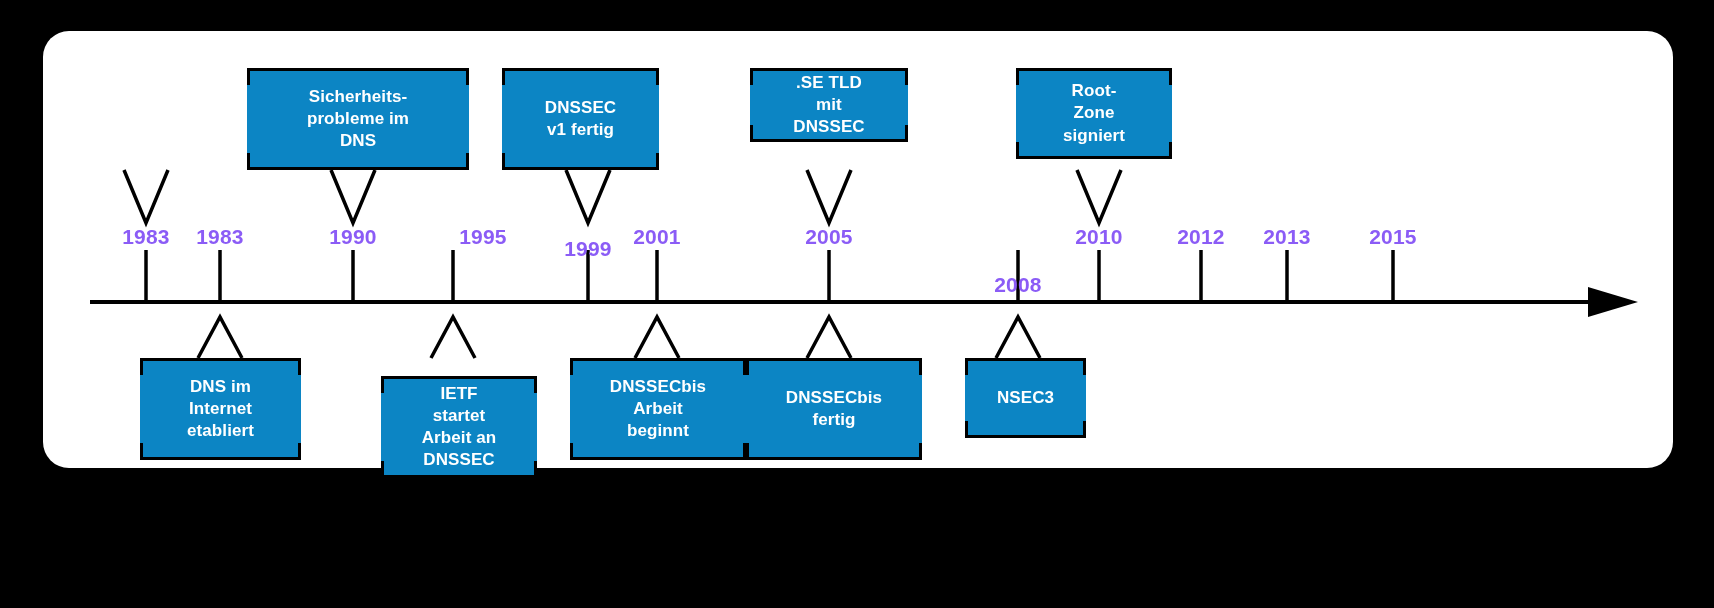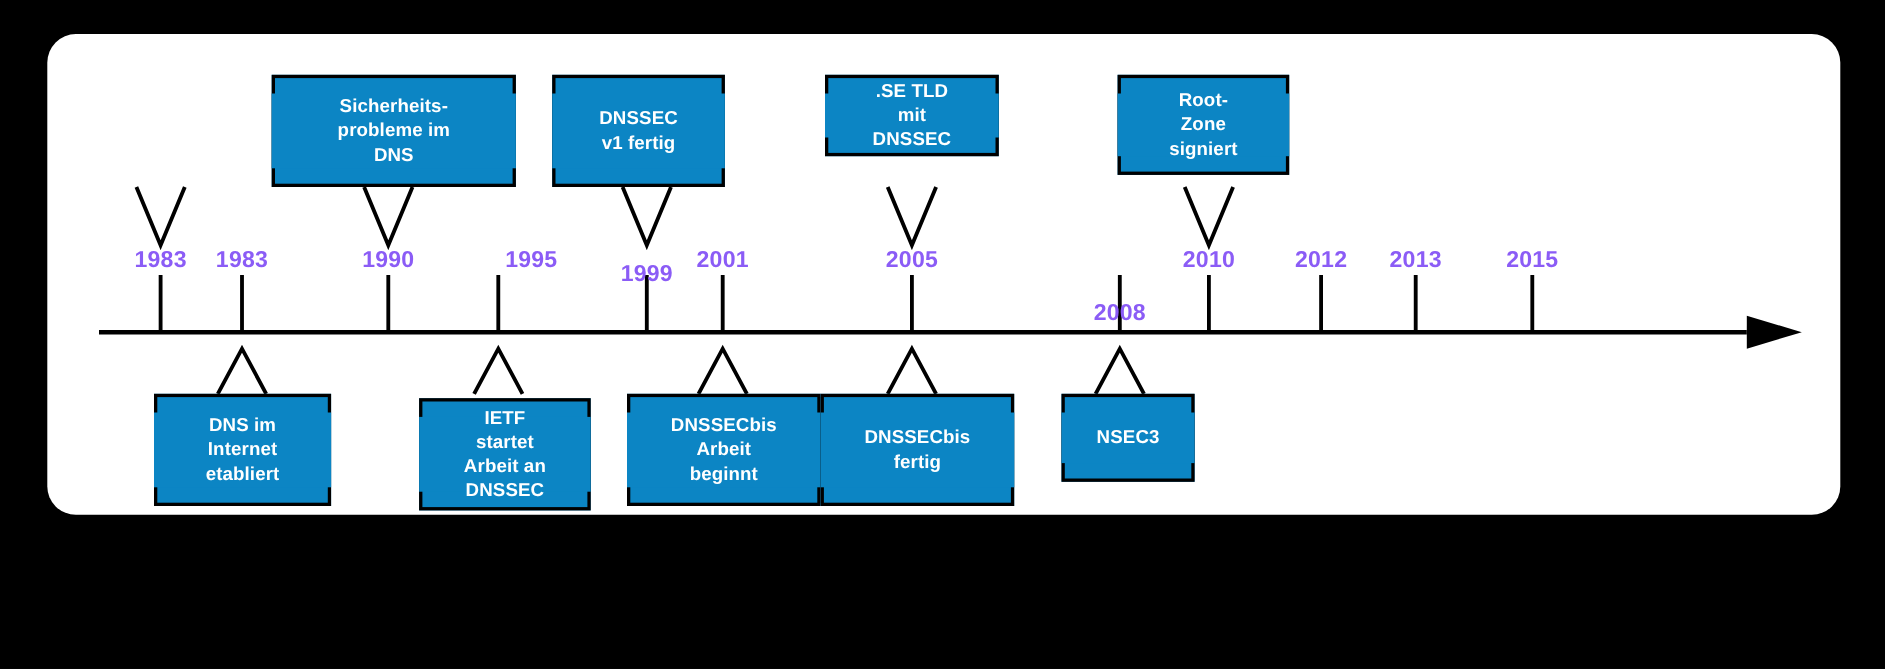--- a/index.html
+++ b/index.html
@@ -149,21 +149,21 @@
 Zone
 signiert</span>
       </div>
 
       <div class="evt-box" style="left:97px; top:327px; width:161px; height:102px;">
         <span>DNS im
 Internet
 etabliert</span>
       </div>
 
-      <div class="evt-box" style="left:338px; top:331px; width:156px; height:102px;">
+      <div class="evt-box" style="left:338px; top:345px; width:156px; height:102px;">
         <span>IETF
 startet
 Arbeit an
 DNSSEC</span>
       </div>
 
       <div class="evt-box" style="left:527px; top:327px; width:176px; height:102px;">
         <span>DNSSECbis
 Arbeit
 beginnt</span>

